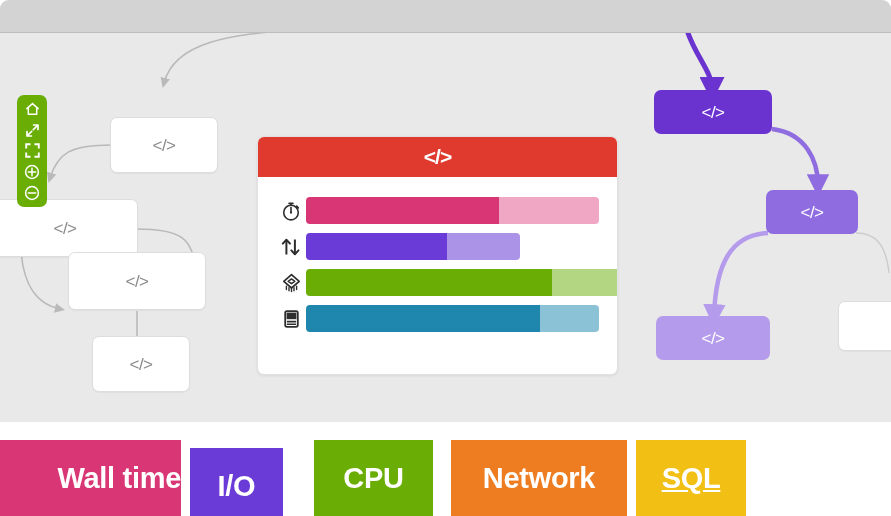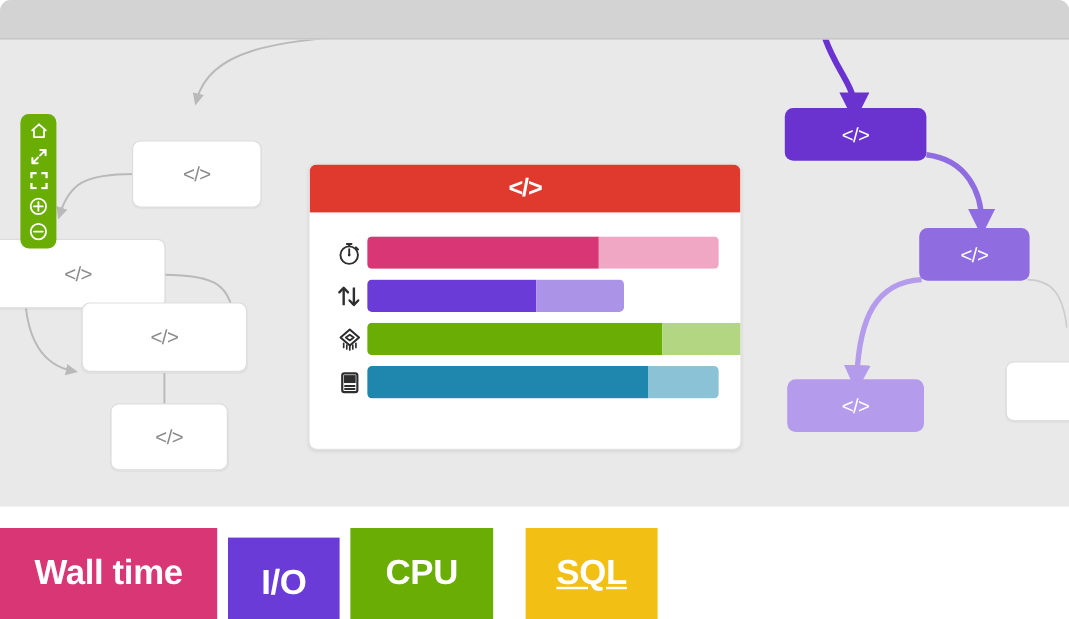--- a/index.html
+++ b/index.html
@@ -371,37 +371,40 @@
           </div>
 
         </div>
       </div>
 
     </div>
   </div>
 
   <div class="legend">
 
-    <div class="swatch" style="width:181px; background:#d93675;">
+    <div class="swatch" style="width:181px; background:#d93675;justify-content:flex-end;">
       <span>Wall time</span>
     </div>
     <div style="width:9px;"></div>
 
     <div class="swatch" style="width:93px; background:#6a3bd6;margin-top:8px;">
       <span>I/O</span>
     </div>
     <div style="width:9px;"></div>
 
-    <div class="swatch" style="width:119px; background:#6aad04;">
+    <div class="swatch" style="width:119px; background:#6aad04;margin-left:22px;">
       <span>CPU</span>
     </div>
     <div style="width:9px;"></div>
 
     <div style="width:9px;"></div>
 
+    <div class="swatch" style="width:176px; background:#ee7d22;">
+      <span>Network</span>
+    </div>
     <div style="width:9px;"></div>
 
     <div class="swatch" style="width:110px; background:#f2c014;text-decoration:underline;">
       <span>SQL</span>
     </div>
 
   </div>
 
 </div>
 

